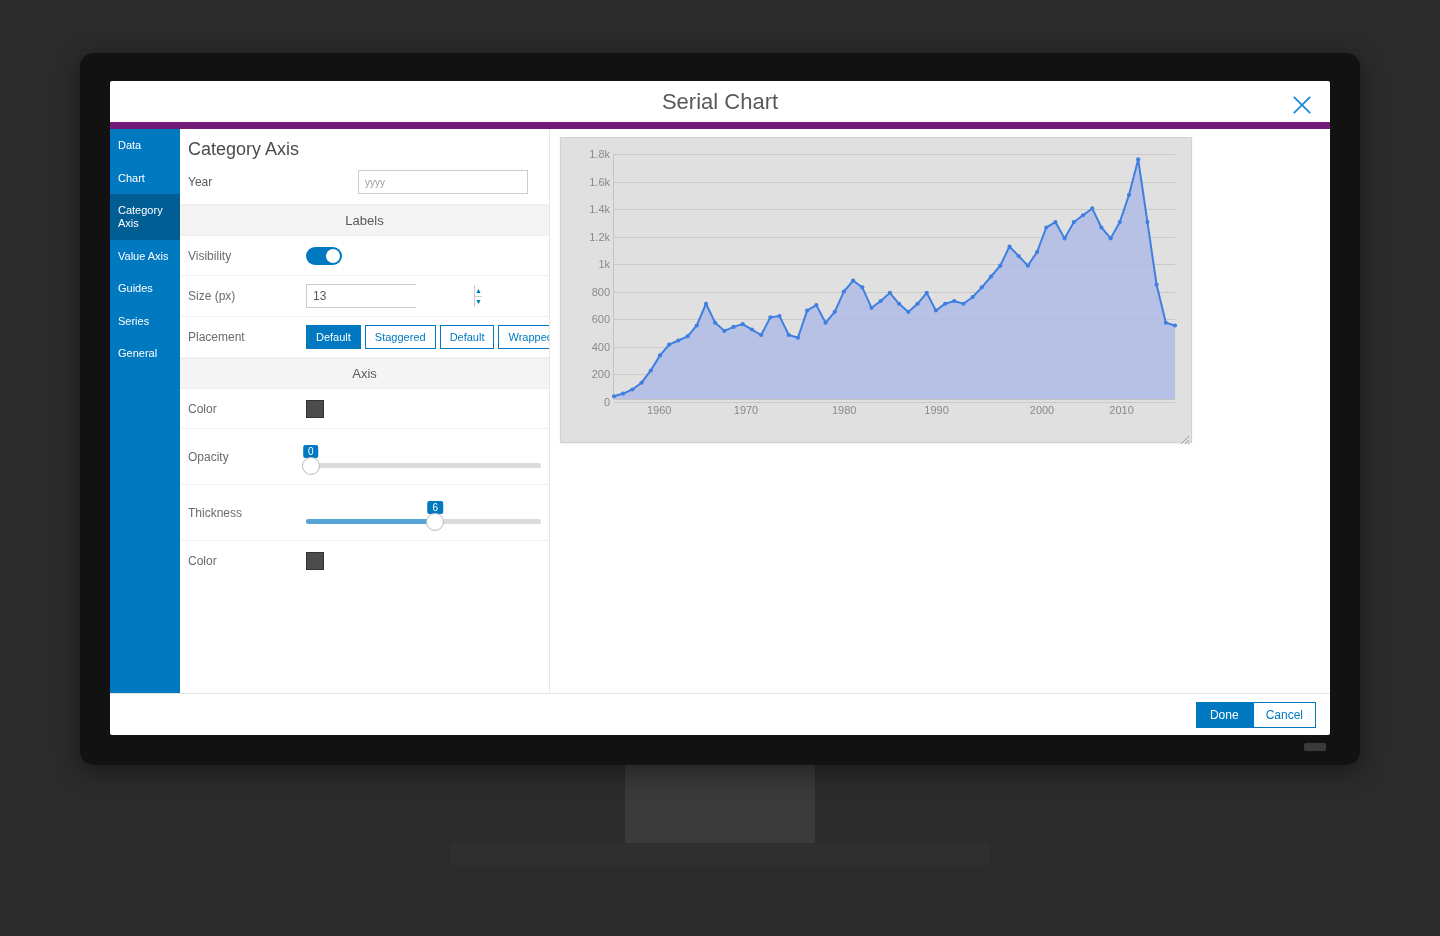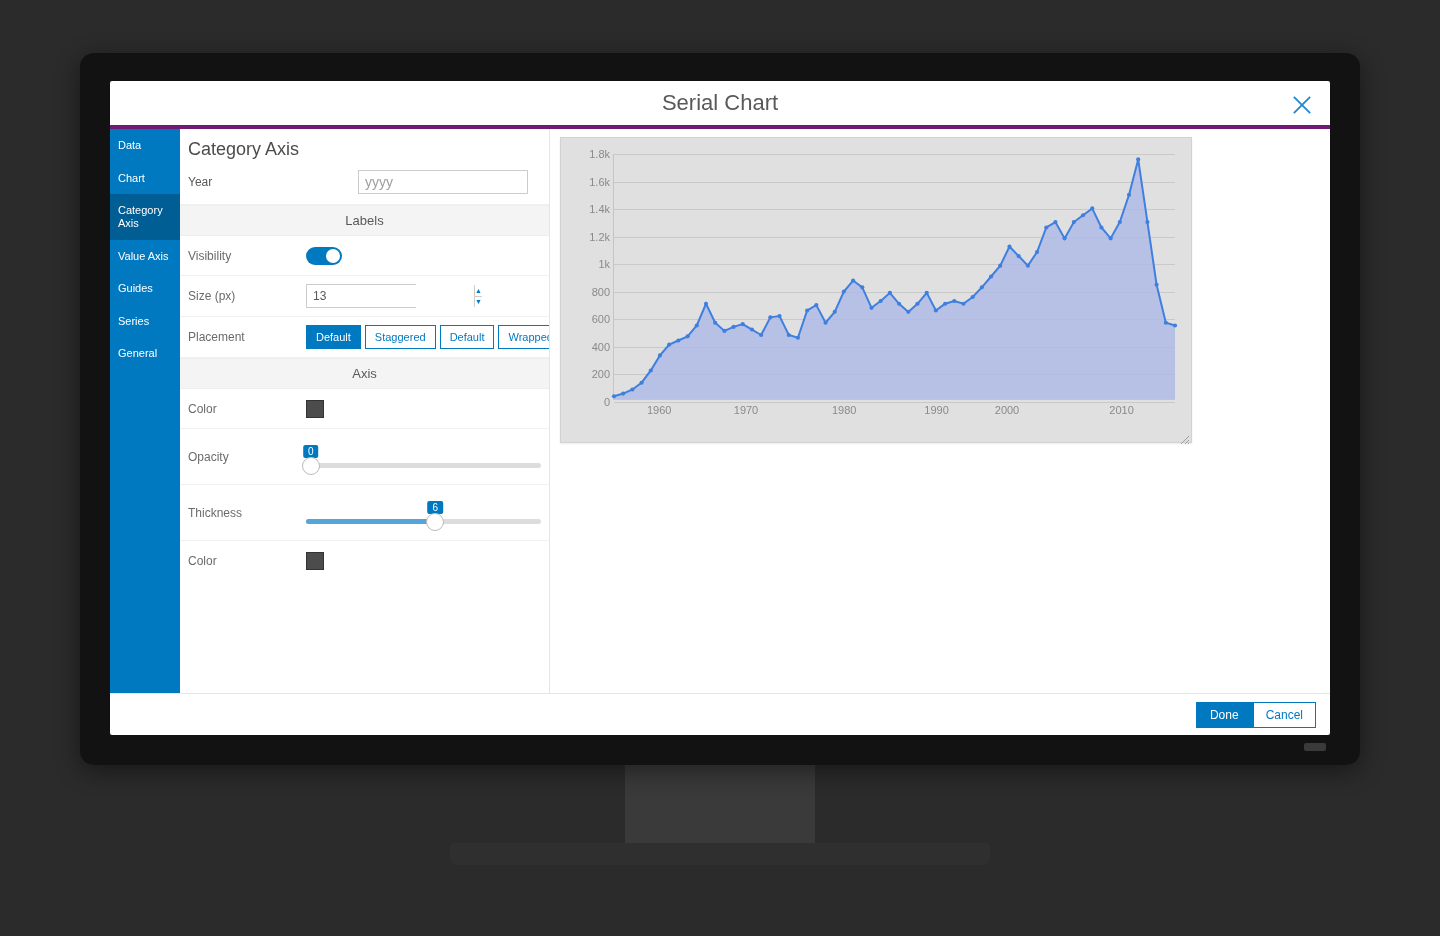--- a/index.html
+++ b/index.html
@@ -8,21 +8,21 @@
   
   .monitor-wrap { position: absolute; left: 80px; top: 53px; width: 1280px; }
   .monitor-bezel { width: 1280px; height: 712px; background: #121212; border-radius: 14px; padding: 28px 30px 30px 30px; box-shadow: 0 6px 24px rgba(0,0,0,.45); position: relative; }
   .monitor-led { position:absolute; right:34px; bottom:14px; width:22px; height:8px; background:#3a3a3a; border-radius:2px; }
   .monitor-neck { width:190px; height:80px; background:#3a3a3a; margin:0 auto; }
   .monitor-base { width:540px; height:22px; background:#2f2f2f; margin:-2px auto 0; border-radius:3px 3px 6px 6px; }
 
   .screen { width:100%; height:100%; background:#fff; display:flex; flex-direction:column; overflow:hidden; border-radius:2px; }
 
   
-  .dlg-header { height:48px; display:flex; align-items:center; justify-content:center; border-bottom:4px solid #701a75; position:relative; }
+  .dlg-header { height:48px; display:flex; align-items:center; justify-content:center; border-bottom:7px solid #701a75; position:relative; }
   .dlg-title { font-size:22px; font-weight:400; color:#595959; }
   .dlg-close { position:absolute; right:14px; top:10px; width:28px; height:28px; cursor:pointer; }
   .dlg-close svg { width:28px; height:28px; stroke:#1f8ad6; stroke-width:1.6; }
 
   
   .dlg-body { flex:1; display:flex; min-height:0; }
   .sidebar { width:70px; flex:0 0 70px; background:#0079c1; display:flex; flex-direction:column; }
   .side-item { color:#fff; font-size:11px; padding:10px 6px 10px 8px; cursor:pointer; line-height:1.15; }
   .side-item.active { background:#005e95; }
 
@@ -32,21 +32,21 @@
 
   .row { display:flex; align-items:center; padding:8px 8px 8px 8px; font-size:12px; color:#595959; border-bottom:1px solid #f1f1f1; min-height:40px; }
   .row:last-child { border-bottom:none; }
   .row .lbl { width:118px; flex:0 0 118px; color:#6b6b6b; }
   .row .ctl { flex:1; }
 
   .two-col-hdr { display:flex; font-size:11px; color:#9e9e9e; padding:6px 8px 2px 8px; }
   .two-col-hdr > div:first-child { width:170px; }
   .two-col-row { display:flex; align-items:center; padding:0 8px 10px 8px; font-size:12px; color:#595959; border-bottom:1px solid #f1f1f1; }
   .two-col-row > div:first-child { width:170px; }
-  .two-col-row input { width:170px; height:24px; border:1px solid #ccc; font-size:14px; padding:0 6px; color:#9e9e9e; }
+  .two-col-row input { width:170px; height:24px; border:1px solid #ccc; font-size:10px; padding:0 6px; color:#9e9e9e; }
 
   
   .toggle { width:36px; height:18px; border-radius:9px; background:#0079c1; position:relative; cursor:pointer; }
   .toggle .knob { position:absolute; right:2px; top:2px; width:14px; height:14px; border-radius:50%; background:#fff; }
 
   
   .spinner { display:flex; width:110px; height:24px; border:1px solid #ccc; }
   .spinner input { flex:1; border:none; font-size:12px; padding:0 6px; color:#595959; }
   .spinner .btns { width:18px; border-left:1px solid #ccc; display:flex; flex-direction:column; }
   .spinner .btns div { flex:1; display:flex; align-items:center; justify-content:center; font-size:7px; color:#0079c1; cursor:pointer; }
@@ -283,21 +283,21 @@
                   <circle cx="545.5" cy="132.3" r="2.1" fill="#3f7fe0"></circle>
                   <circle cx="554.8" cy="170.8" r="2.1" fill="#3f7fe0"></circle>
                   <circle cx="564.0" cy="173.6" r="2.1" fill="#3f7fe0"></circle>
                 </svg>
               </div>
             <div class="x-ticks" id="xticks">
                 <div class="x-tick" style="left: 46.2295px;">1960</div>
                 <div class="x-tick" style="left: 133px;">1970</div>
                 <div class="x-tick" style="left: 231.148px;">1980</div>
                 <div class="x-tick" style="left: 323.607px;">1990</div>
-                <div class="x-tick" style="left: 394px;">2000</div>
+                <div class="x-tick" style="left: 429px;">2000</div>
                 <div class="x-tick" style="left: 508.525px;">2010</div>
               </div>
             <div class="resize-grip">
               <svg viewBox="0 0 10 10" fill="none">
                   <path d="M2 10 L10 2 M6 10 L10 6 M9 10 L10 9"></path>
                 </svg>
             </div>
           </div>
         </div>
 

